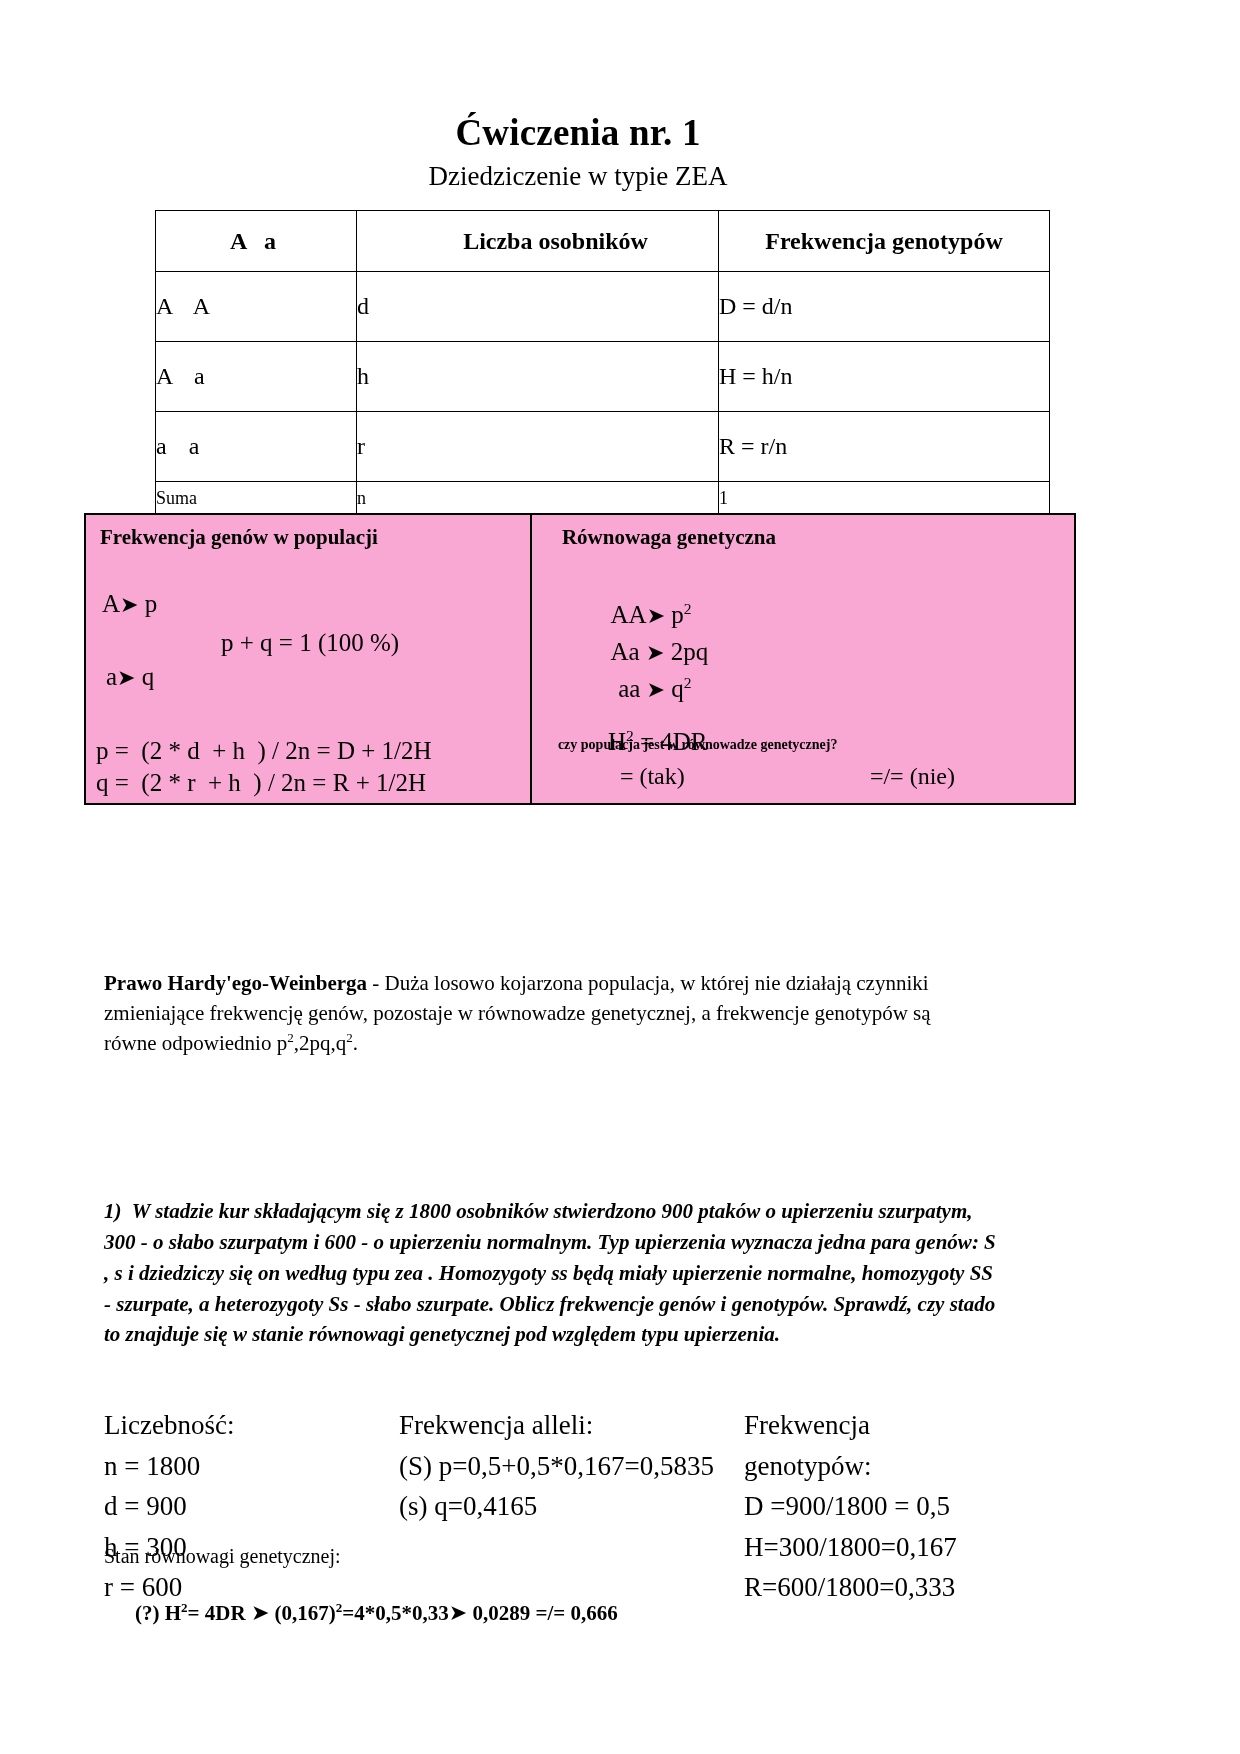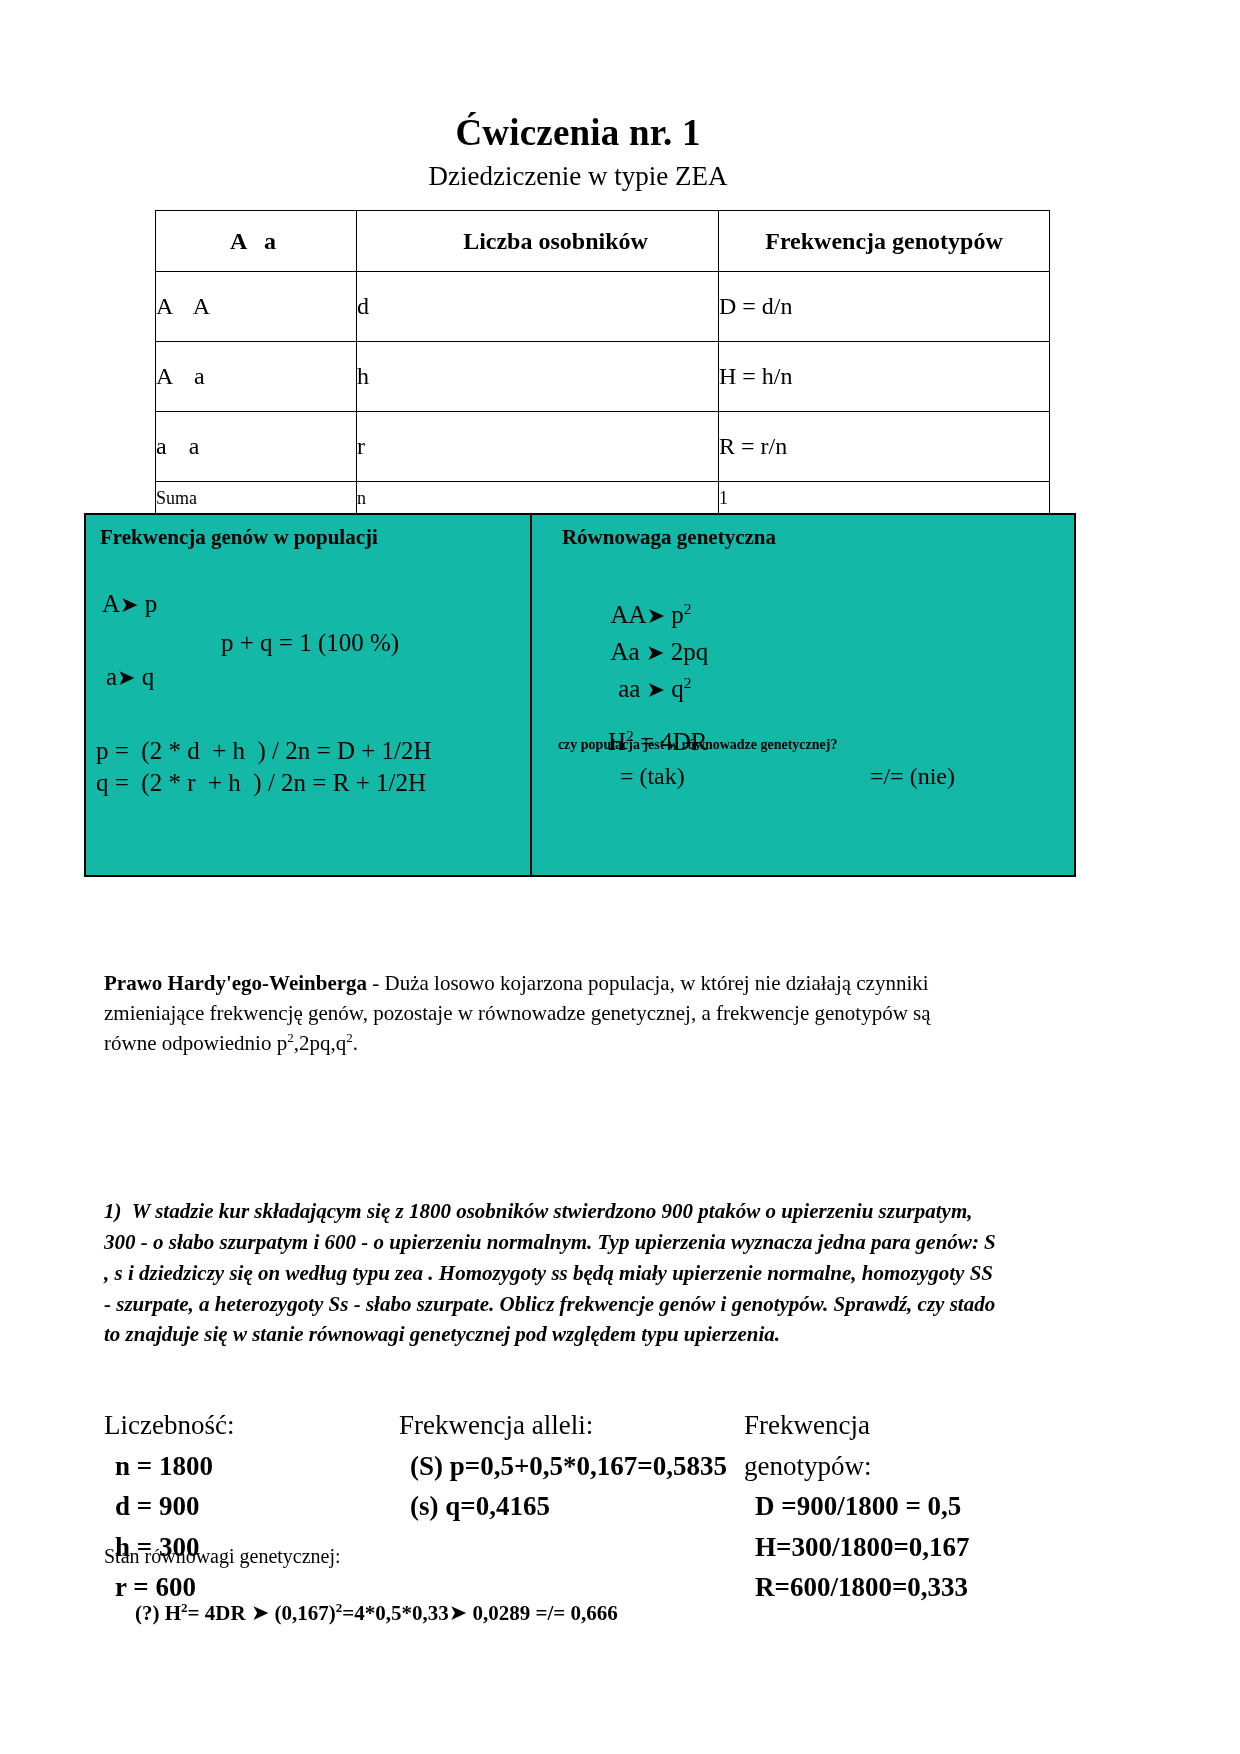--- a/index.html
+++ b/index.html
@@ -82,25 +82,25 @@
     font-size: 18px;
     height: 32px;
   }
 
   
   .box-row {
     position: absolute;
     top: 513px;
     left: 84px;
     width: 992px;
-    height: 364px;
+    height: 292px;
     display: flex;
     border: 2.2px solid #000;
     box-sizing: border-box;
-    background: #14b8a6;
+    background: #f9a8d4;
     gap: 16px;
   }
   .box {
     position: relative;
     box-sizing: border-box;
     padding: 10px 14px 0 14px;
   }
   .box-left {
     width: 455px;
     border-right: 2.2px solid #000;
@@ -193,21 +193,21 @@
     width: 900px;
     display: flex;
     font-size: 27px;
     line-height: 1.5;
   }
   .ans-col { }
   .ans-col.c-a { width: 295px; }
   .ans-col.c-b { width: 345px; }
   .ans-col.c-c { width: 260px; }
   .ans-head { font-weight: normal; }
-  .ans-line { font-weight: bold; margin-left: 11px; }
+  .ans-line { font-weight: normal; }
 
   .final-label {
     position: absolute;
     top: 1545px;
     left: 104px;
     font-size: 20px;
   }
   .final-eq {
     position: absolute;
     top: 1575px;

